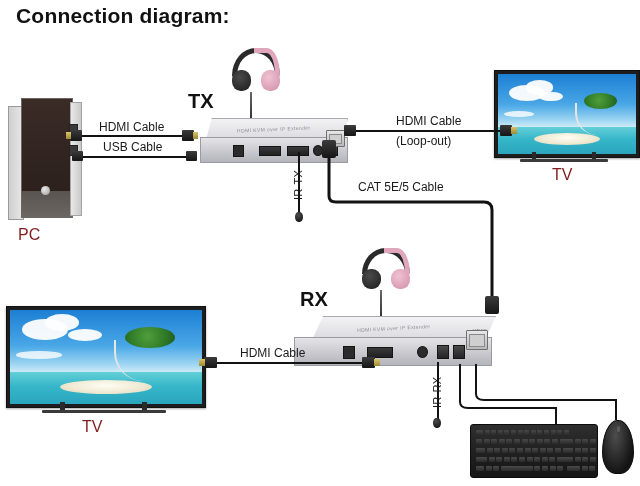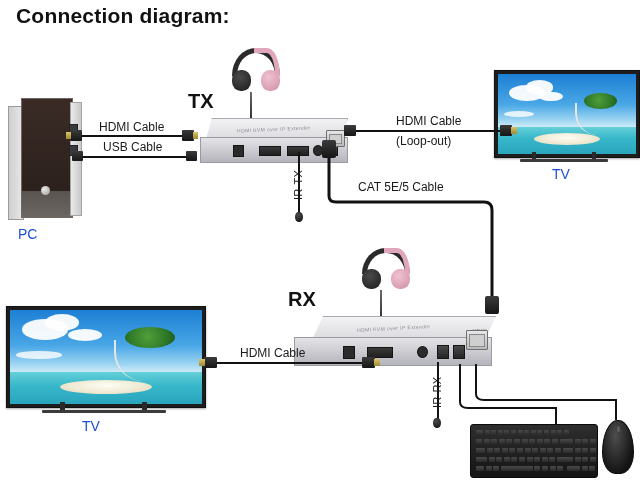--- a/index.html
+++ b/index.html
@@ -5,21 +5,21 @@
   html,body{margin:0;padding:0;background:#ffffff;}
   body{width:640px;height:486px;position:relative;overflow:hidden;
        font-family:"Liberation Sans", sans-serif;color:#111;}
   #stage{position:absolute;inset:0;width:588px;height:486px;}
 
   .abs{position:absolute;}
   .title{left:16px;top:4px;font-size:21px;font-weight:bold;letter-spacing:.2px;color:#111;}
 
   .lbl{font-size:12px;color:#1a1a1a;white-space:nowrap;}
   .lbl-big{font-size:20px;font-weight:bold;color:#111;}
-  .lbl-dev{font-size:14px;color:#1d4ed8;}
+  .lbl-dev{font-size:16px;color:#7f1d1d;}
   .lbl-rot{transform:rotate(-90deg);transform-origin:left top;font-size:11px;letter-spacing:.3px;}
 
   
   .pc{left:8px;top:98px;width:72px;height:120px;}
   .pc-side{position:absolute;left:0;top:8px;width:14px;height:112px;
            background:linear-gradient(90deg,#cfcfcf,#e8e8e8);border:1px solid #9a9a9a;}
   .pc-front{position:absolute;left:13px;top:0;width:50px;height:118px;
             background:linear-gradient(180deg,#3a2b26 0%,#2c211d 78%,#5a5450 78%,#6b6662 100%);
             border:1px solid #6d6661;}
   .pc-right{position:absolute;left:62px;top:4px;width:10px;height:112px;
@@ -212,21 +212,21 @@
   <div class="conn" style="left:485px;top:296px;width:14px;height:18px;border-radius:2px"></div>
 
   <div class="hp" style="left:362px;top:248px;width:48px;height:44px">
     <div class="hp-band"></div>
     <div class="hp-band-pink"></div>
     <div class="hp-cupL" style="top:21px"></div>
     <div class="hp-cupR" style="top:21px"></div>
   </div>
   <div class="hp-cord" style="left:380px;top:290px;height:32px"></div>
 
-  <div class="abs lbl-big" style="left:288px;top:288px">RX</div>
+  <div class="abs lbl-big" style="left:300px;top:288px">RX</div>
 
   <div class="box" style="left:294px;top:316px;width:200px;height:54px">
     <div class="box-top" style="left:18px;top:0;width:182px;height:22px;
          clip-path:polygon(6% 0,100% 0,94% 100%,0 100%);">
       <span class="box-print" style="left:44px;top:8px;transform:rotate(-3deg)">HDMI KVM over IP Extender</span>
       <span class="box-print" style="right:8px;top:11px;font-weight:bold;color:#9a9aa2">HDMI</span>
     </div>
     <div class="box-face" style="left:0;top:21px;width:196px;height:27px">
       <div class="port" style="left:48px;top:8px;width:10px;height:11px"></div>
       <div class="port port-hdmi" style="left:72px;top:9px;width:24px;height:9px"></div>

